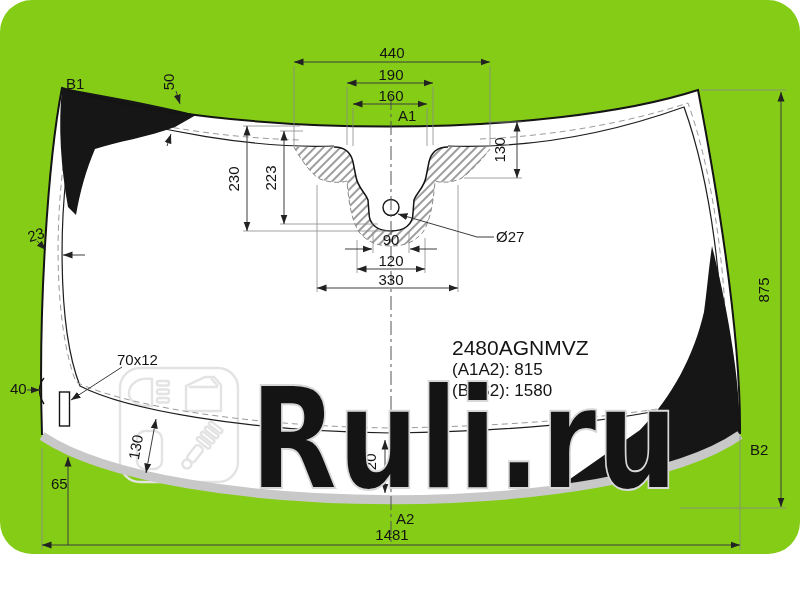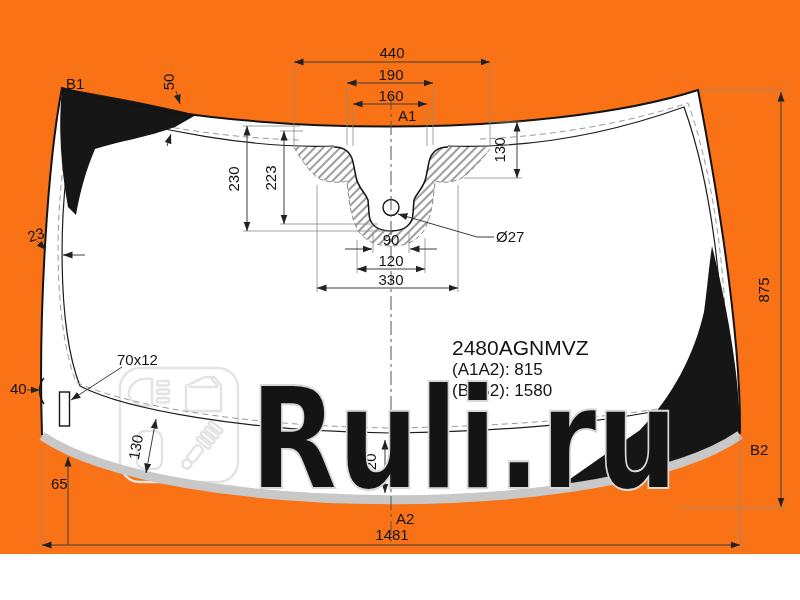--- a/index.html
+++ b/index.html
@@ -1,17 +1,17 @@
 <!DOCTYPE html>
 <html><head>
 <meta charset="utf-8">
 <style>
   html,body{margin:0;padding:0;background:#ffffff;}
-  .stage{position:relative;width:800px;height:554px;background:#f97316;overflow:hidden;
-         font-family:"Liberation Sans",sans-serif;}
+  .stage{position:relative;width:800px;height:554px;background:#84cc16;overflow:hidden;
+         font-family:"Liberation Sans",sans-serif;border-radius:32px;}
   svg{display:block;}
   text{font-family:"Liberation Sans",sans-serif;fill:#141414;}
   .dim{font-size:15px;}
   .part-num{font-size:21px;}
   .part-sub{font-size:17px;}
   .wm-text{font-family:"DejaVu Sans",sans-serif;font-weight:bold;}
 </style>
 </head>
 <body>
 

